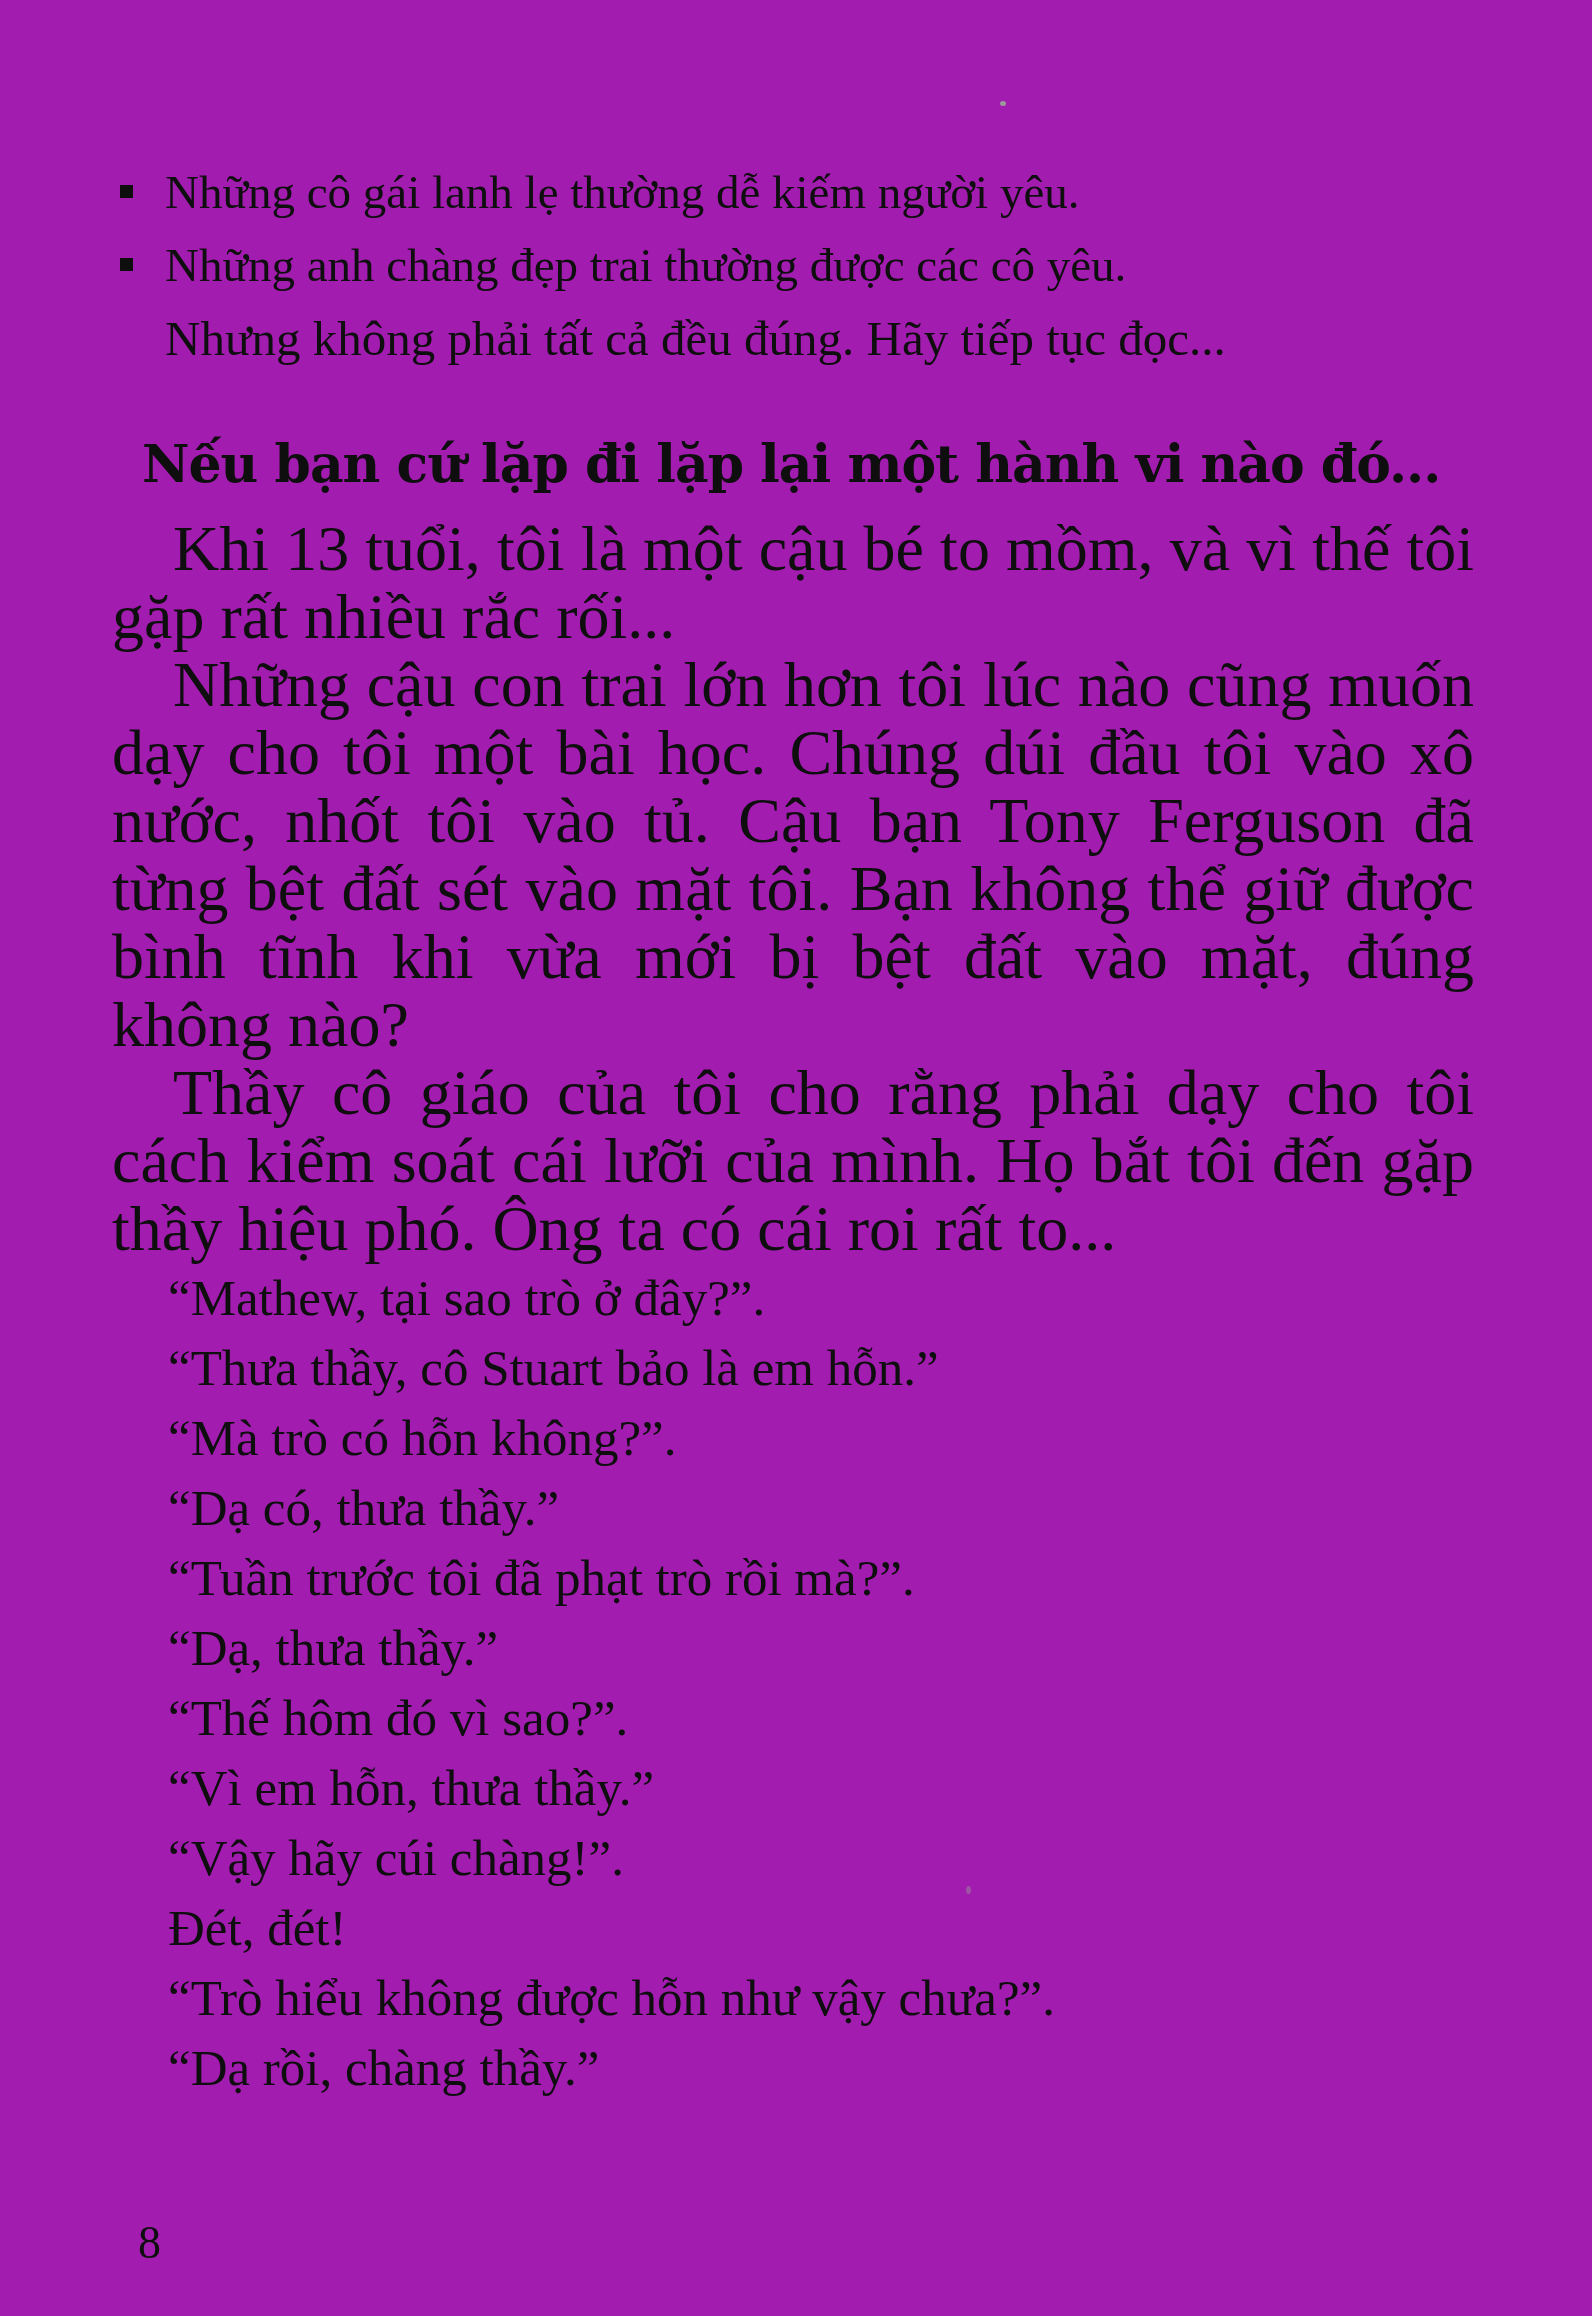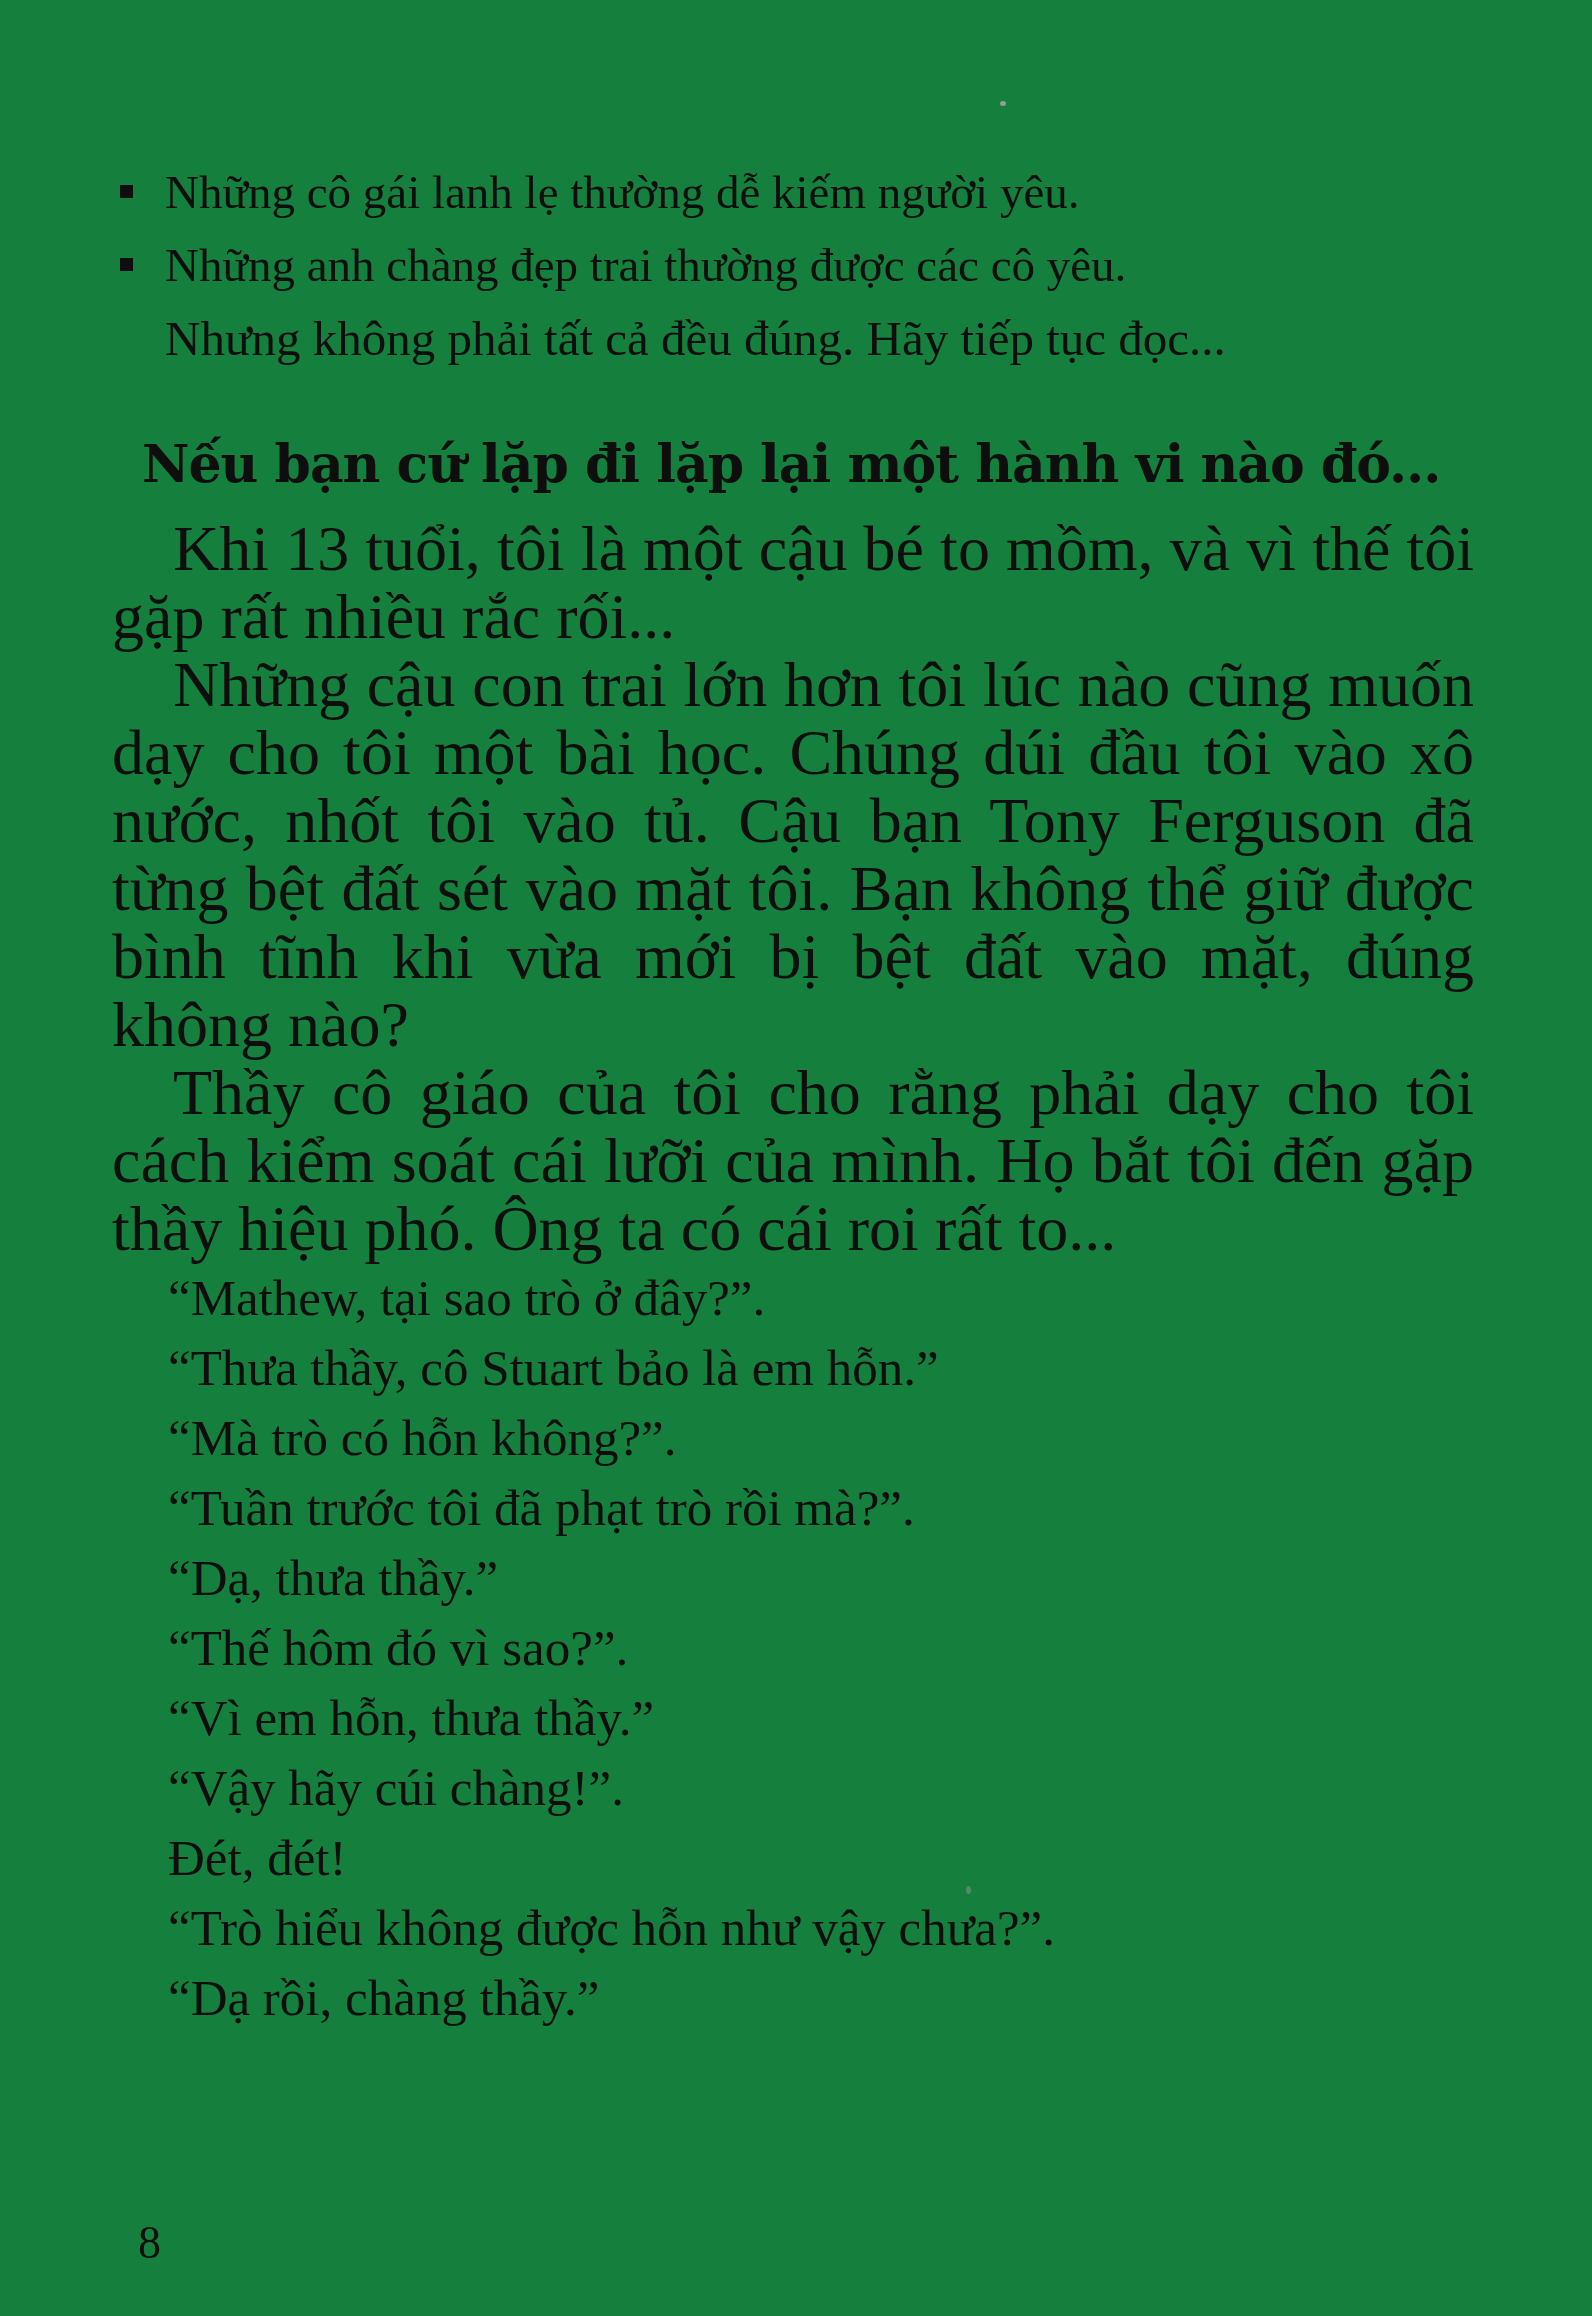--- a/index.html
+++ b/index.html
@@ -4,21 +4,21 @@
 <style>
   html, body {
     margin: 0;
     padding: 0;
     background: #e8e8e8;
   }
   .page {
     position: relative;
     width: 1592px;
     height: 2316px;
-    background: #15803d;
+    background: #a21caf;
     color: #0e0e0e;
     font-family: "Liberation Serif", serif;
     overflow: hidden;
   }
   .content {
     position: absolute;
     left: 112px;
     top: 156px;
     width: 1362px;
   }
@@ -108,20 +108,21 @@
 
     <h2 class="heading">Nếu bạn cứ lặp đi lặp lại một hành vi nào đó...</h2>
 
     <p class="body-para">Khi 13 tuổi, tôi là một cậu bé to mồm, và vì thế tôi gặp rất nhiều rắc rối...</p>
     <p class="body-para">Những cậu con trai lớn hơn tôi lúc nào cũng muốn dạy cho tôi một bài học. Chúng dúi đầu tôi vào xô nước, nhốt tôi vào tủ. Cậu bạn Tony Ferguson đã từng bệt đất sét vào mặt tôi. Bạn không thể giữ được bình tĩnh khi vừa mới bị bệt đất vào mặt, đúng không nào?</p>
     <p class="body-para">Thầy cô giáo của tôi cho rằng phải dạy cho tôi cách kiểm soát cái lưỡi của mình. Họ bắt tôi đến gặp thầy hiệu phó. Ông ta có cái roi rất to...</p>
 
     <p class="dialogue">“Mathew, tại sao trò ở đây?”.</p>
     <p class="dialogue">“Thưa thầy, cô Stuart bảo là em hỗn.”</p>
     <p class="dialogue">“Mà trò có hỗn không?”.</p>
+    <p class="dialogue">“Dạ có, thưa thầy.”</p>
     <p class="dialogue">“Tuần trước tôi đã phạt trò rồi mà?”.</p>
     <p class="dialogue">“Dạ, thưa thầy.”</p>
     <p class="dialogue">“Thế hôm đó vì sao?”.</p>
     <p class="dialogue">“Vì em hỗn, thưa thầy.”</p>
     <p class="dialogue">“Vậy hãy cúi chàng!”.</p>
     <p class="dialogue">Đét, đét!</p>
     <p class="dialogue">“Trò hiểu không được hỗn như vậy chưa?”.</p>
     <p class="dialogue">“Dạ rồi, chàng thầy.”</p>
 
   </div>

